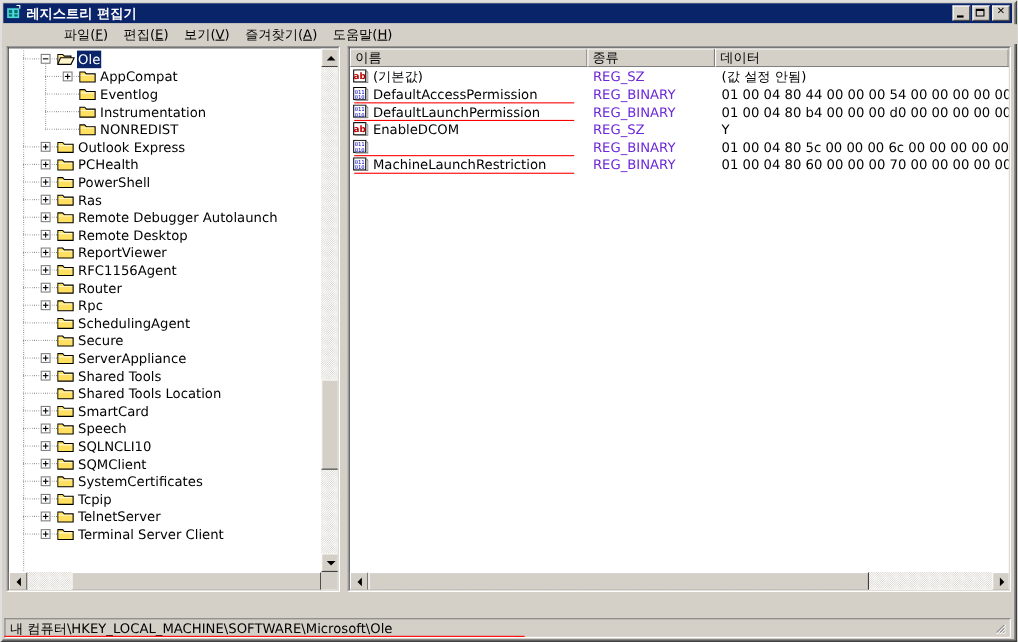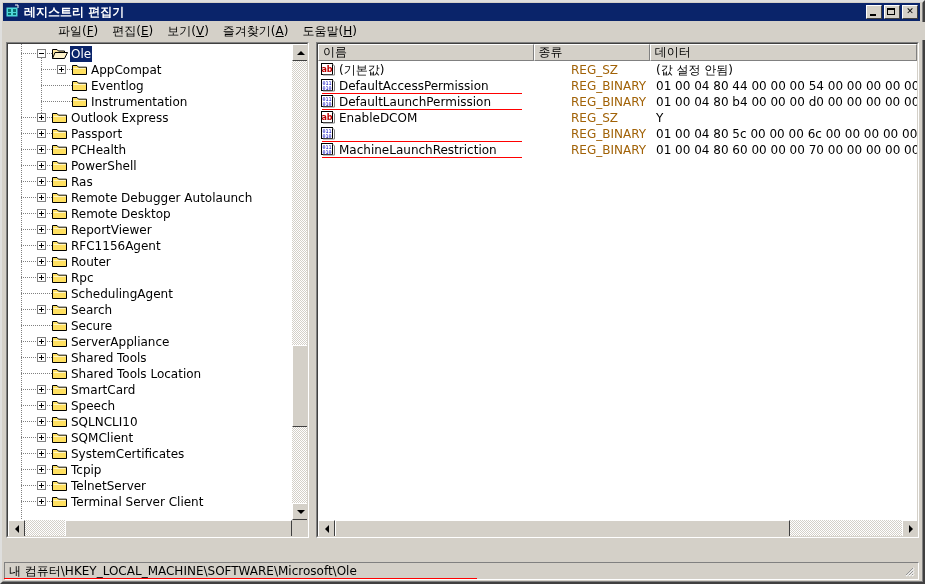--- a/index.html
+++ b/index.html
@@ -286,23 +286,22 @@
     position: absolute;
     left: 21px;
     font-size: 12px;
     color: #000;
     line-height: 16px;
   }
   .lv-type {
     position: absolute;
     left: 221px;
     font-size: 12px;
-    color: #a16207;
+    color: #6d28d9;
     line-height: 16px;
-    margin-left: 32px;
   }
   .lv-data {
     position: absolute;
     left: 338px;
     font-size: 12px;
     color: #000;
     line-height: 16px;
     font-family: "DejaVu Sans", "Liberation Sans", sans-serif;
   }
   .redline {
@@ -465,50 +464,49 @@
             <div class="dotline-h" style="left: 33px; width: 31px;"></div>
             <div class="folder" style="left: 64px;">
               <svg width="16" height="13" viewBox="0 0 16 13">
                 <path d="M0.5 11.5 L0.5 2.5 L5 2.5 L6.5 4.2 L14.5 4.2 L14.5 11.5 Z" fill="#ffe060" stroke="#000" stroke-width="1"></path>
                 <path d="M1.5 5.4 L13.5 5.4" stroke="#fff8d0" stroke-width="1"></path>
               </svg>
             </div>
             <span class="tree-label" style="left: 82px;">Instrumentation</span>
           </div>
           <div class="tree-row" style="height: 16px;">
+            <div class="dotline-h" style="left: 33px; width: 31px;"></div>
+            <div class="folder" style="left: 64px;">
+              <svg width="16" height="13" viewBox="0 0 16 13">
+                <path d="M0.5 11.5 L0.5 2.5 L5 2.5 L6.5 4.2 L14.5 4.2 L14.5 11.5 Z" fill="#ffe060" stroke="#000" stroke-width="1"></path>
+                <path d="M1.5 5.4 L13.5 5.4" stroke="#fff8d0" stroke-width="1"></path>
+              </svg>
+            </div>
+            <span class="tree-label" style="left: 82px;">NONREDIST</span>
+          </div>
+          <div class="tree-row" style="height: 16px;">
             <div class="dotline-h" style="left: 13px; width: 31px;"></div>
             <div class="expander plus" style="left: 29px;"></div>
             <div class="folder" style="left: 44px;">
               <svg width="16" height="13" viewBox="0 0 16 13">
                 <path d="M0.5 11.5 L0.5 2.5 L5 2.5 L6.5 4.2 L14.5 4.2 L14.5 11.5 Z" fill="#ffe060" stroke="#000" stroke-width="1"></path>
                 <path d="M1.5 5.4 L13.5 5.4" stroke="#fff8d0" stroke-width="1"></path>
               </svg>
             </div>
             <span class="tree-label" style="left: 62px;">Outlook Express</span>
           </div>
           <div class="tree-row" style="height: 16px;">
             <div class="dotline-h" style="left: 13px; width: 31px;"></div>
             <div class="expander plus" style="left: 29px;"></div>
             <div class="folder" style="left: 44px;">
               <svg width="16" height="13" viewBox="0 0 16 13">
                 <path d="M0.5 11.5 L0.5 2.5 L5 2.5 L6.5 4.2 L14.5 4.2 L14.5 11.5 Z" fill="#ffe060" stroke="#000" stroke-width="1"></path>
                 <path d="M1.5 5.4 L13.5 5.4" stroke="#fff8d0" stroke-width="1"></path>
               </svg>
             </div>
-            <span class="tree-label" style="left: 62px;">Passport</span>
-          </div>
-          <div class="tree-row" style="height: 16px;">
-            <div class="dotline-h" style="left: 13px; width: 31px;"></div>
-            <div class="expander plus" style="left: 29px;"></div>
-            <div class="folder" style="left: 44px;">
-              <svg width="16" height="13" viewBox="0 0 16 13">
-                <path d="M0.5 11.5 L0.5 2.5 L5 2.5 L6.5 4.2 L14.5 4.2 L14.5 11.5 Z" fill="#ffe060" stroke="#000" stroke-width="1"></path>
-                <path d="M1.5 5.4 L13.5 5.4" stroke="#fff8d0" stroke-width="1"></path>
-              </svg>
-            </div>
             <span class="tree-label" style="left: 62px;">PCHealth</span>
           </div>
           <div class="tree-row" style="height: 16px;">
             <div class="dotline-h" style="left: 13px; width: 31px;"></div>
             <div class="expander plus" style="left: 29px;"></div>
             <div class="folder" style="left: 44px;">
               <svg width="16" height="13" viewBox="0 0 16 13">
                 <path d="M0.5 11.5 L0.5 2.5 L5 2.5 L6.5 4.2 L14.5 4.2 L14.5 11.5 Z" fill="#ffe060" stroke="#000" stroke-width="1"></path>
                 <path d="M1.5 5.4 L13.5 5.4" stroke="#fff8d0" stroke-width="1"></path>
               </svg>
@@ -594,31 +592,20 @@
           </div>
           <div class="tree-row" style="height: 16px;">
             <div class="dotline-h" style="left: 13px; width: 31px;"></div>
             <div class="folder" style="left: 44px;">
               <svg width="16" height="13" viewBox="0 0 16 13">
                 <path d="M0.5 11.5 L0.5 2.5 L5 2.5 L6.5 4.2 L14.5 4.2 L14.5 11.5 Z" fill="#ffe060" stroke="#000" stroke-width="1"></path>
                 <path d="M1.5 5.4 L13.5 5.4" stroke="#fff8d0" stroke-width="1"></path>
               </svg>
             </div>
             <span class="tree-label" style="left: 62px;">SchedulingAgent</span>
-          </div>
-          <div class="tree-row" style="height: 16px;">
-            <div class="dotline-h" style="left: 13px; width: 31px;"></div>
-            <div class="expander plus" style="left: 29px;"></div>
-            <div class="folder" style="left: 44px;">
-              <svg width="16" height="13" viewBox="0 0 16 13">
-                <path d="M0.5 11.5 L0.5 2.5 L5 2.5 L6.5 4.2 L14.5 4.2 L14.5 11.5 Z" fill="#ffe060" stroke="#000" stroke-width="1"></path>
-                <path d="M1.5 5.4 L13.5 5.4" stroke="#fff8d0" stroke-width="1"></path>
-              </svg>
-            </div>
-            <span class="tree-label" style="left: 62px;">Search</span>
           </div>
           <div class="tree-row" style="height: 16px;">
             <div class="dotline-h" style="left: 13px; width: 31px;"></div>
             <div class="folder" style="left: 44px;">
               <svg width="16" height="13" viewBox="0 0 16 13">
                 <path d="M0.5 11.5 L0.5 2.5 L5 2.5 L6.5 4.2 L14.5 4.2 L14.5 11.5 Z" fill="#ffe060" stroke="#000" stroke-width="1"></path>
                 <path d="M1.5 5.4 L13.5 5.4" stroke="#fff8d0" stroke-width="1"></path>
               </svg>
             </div>
             <span class="tree-label" style="left: 62px;">Secure</span>

